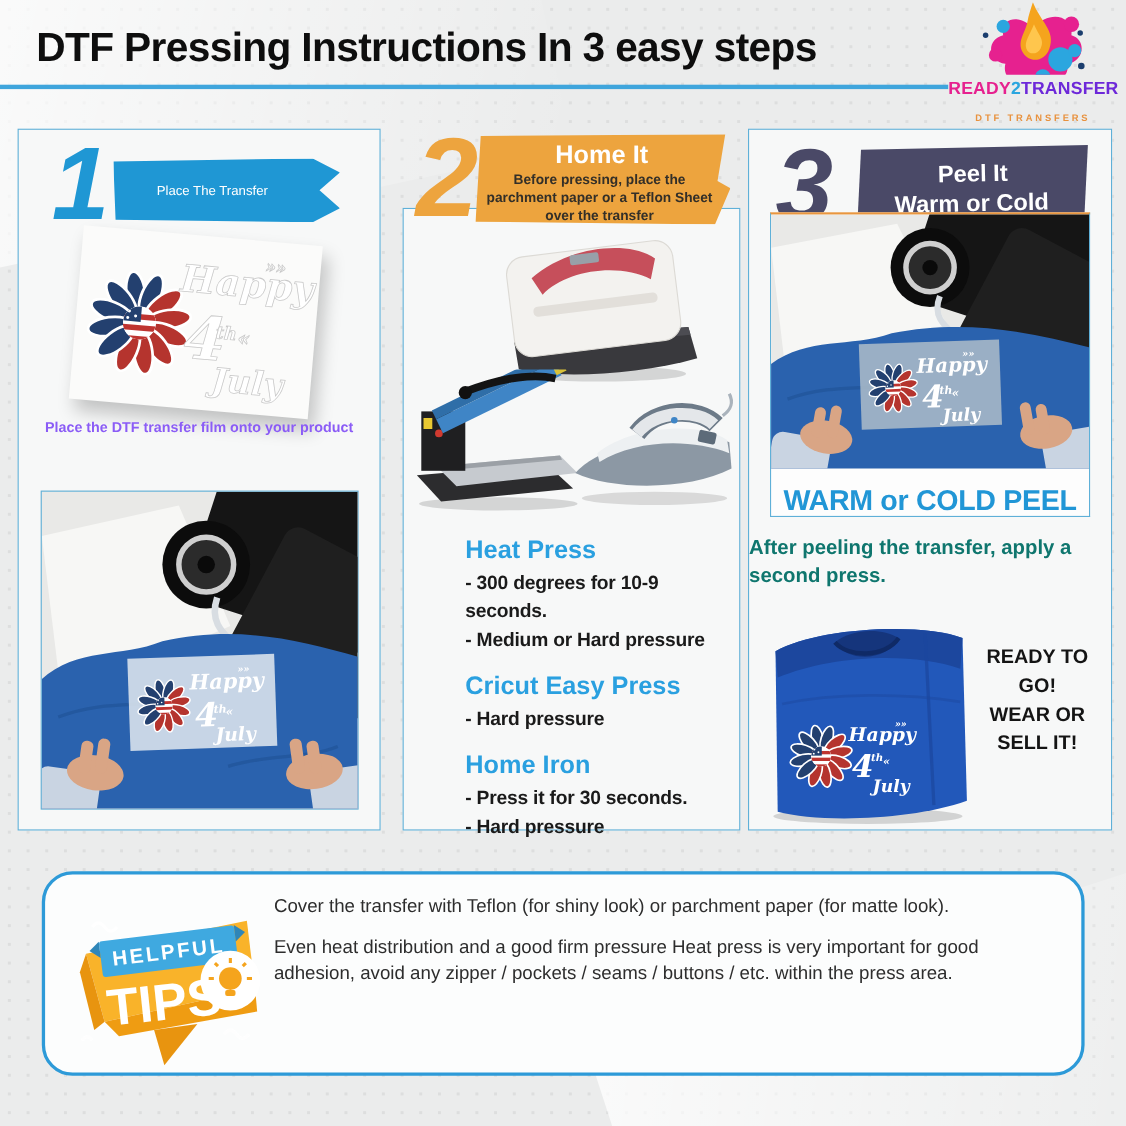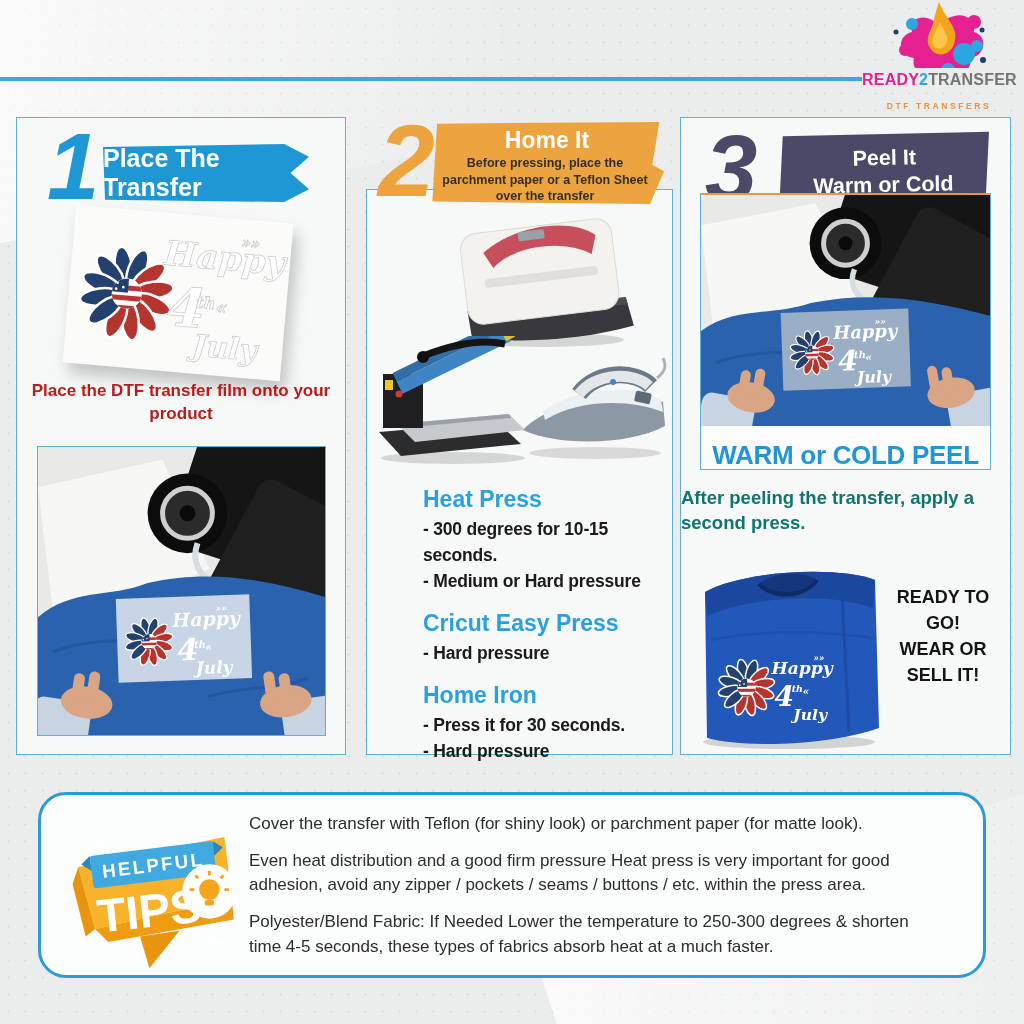--- a/index.html
+++ b/index.html
@@ -15,59 +15,59 @@
   .streak { position:absolute; background:linear-gradient(115deg, rgba(255,255,255,.95), rgba(255,255,255,0)); }
   .streak.s1 { left:-120px; top:-60px; width:620px; height:260px; transform:rotate(-12deg); }
   .streak.s2 { left:560px; top:860px; width:560px; height:260px; transform:rotate(-18deg); opacity:.8; }
 
   
   .title { position:absolute; left:33px; top:22px; width:830px;
     font-size:37px; font-weight:800; letter-spacing:-.6px; color:#0e0e0e; }
   .rule { position:absolute; left:0; top:77px; width:862px; height:4px; background:#3fa5dc; }
   .logo { position:absolute; left:862px; top:2px; width:154px; text-align:center; }
   .logo .brand { font-size:16px; font-weight:800; letter-spacing:.2px; line-height:1; }
-  .logo .brand .p1{ color:#e6218f; } .logo .brand .p2{ color:#2ba6df; } .logo .brand .p3{ color:#737373;margin-top:46px; }
+  .logo .brand .p1{ color:#e6218f; } .logo .brand .p2{ color:#2ba6df; } .logo .brand .p3{ color:#6d28d9;margin-top:46px; }
   .logo .tagline { margin-top:13px; font-size:8.5px; font-weight:700; letter-spacing:2.6px; color:#e8923f; }
 
   
   .card { position:absolute; background:#f7f8f8; border:1.5px solid #5fb0d8; }
   .card1 { left:16px;  top:117px; width:330px; height:638px; }
   .card2 { left:366px; top:189px; width:307px; height:566px; }
   .card3 { left:680px; top:117px; width:331px; height:638px; }
 
   .stepnum { position:absolute; font-weight:800; font-style:italic; line-height:1;
     font-family:"Liberation Sans",sans-serif; }
   .n1 { left:30px; top:2px;  font-size:94px; color:#1f97d4; }
   .n2 { left:378px; top:110px; font-size:102px; color:#eda43e; z-index:5; }
   .n3 { left:24px; top:4px;  font-size:94px; color:#4a4967; }
 
   .ribbon1 { position:absolute; left:86px; top:26px; width:206px; height:58px;
     background:#1f97d4; display:flex; align-items:center; justify-content:center;
     clip-path:polygon(0 5%, 88% 0, 100% 22%, 91% 50%, 100% 78%, 88% 100%, 1% 96%);
     padding-right:26px; }
-  .ribbon1 span { color:#fff; font-size:25px; font-weight:700; }
+  .ribbon1 span { color:#fff; font-size:12px; font-weight:400; }
 
   .banner2 { position:absolute; left:430px; top:122px; width:234px; height:82px;
     background:#eda43e; z-index:4;
     clip-path:polygon(3% 2%, 98% 0, 95% 52%, 100% 60%, 94% 100%, 1% 97%);
     text-align:center; padding-top:6px; }
   .banner2 .t { color:#fff; font-size:23px; font-weight:800; line-height:1.1; }
   .banner2 .s { color:#332f28; font-size:12.5px; font-weight:700; line-height:1.3; padding:2px 14px 0 10px; }
 
   .banner3 { position:absolute; left:100px; top:16px; width:206px; height:76px;
     background:#4a4967; transform:skewX(-4deg) rotate(-1.2deg);
     display:flex; flex-direction:column; align-items:center; justify-content:center; }
   .banner3 span { color:#fff; font-size:21.5px; font-weight:800; line-height:1.25; transform:skewX(4deg); }
 
   
   .film { position:absolute; left:52px; top:96px; width:218px; height:158px;
     background:#fbfbfa; transform:rotate(5deg);
     box-shadow:6px 10px 16px rgba(0,0,0,.22); }
   .cap1 { position:absolute; left:0; top:262px; width:100%; text-align:center;
-    font-size:17px; font-weight:700; color:#b91c1c; line-height:1.35; }
+    font-size:13px; font-weight:700; color:#8b5cf6; line-height:1.35; }
   .photo { position:absolute; border:1px solid #5fb0d8; background:#e9e9e7; overflow:hidden; }
   .photo.ph1 { left:20px; top:328px; width:289px; height:290px; }
 
   
   .img2a { position:absolute; left:58px; top:20px;  width:218px; height:142px; }
   .img2b { position:absolute; left:2px;  top:146px; width:168px; height:132px; }
   .img2c { position:absolute; left:150px; top:160px; width:155px; height:112px; }
   .specs { position:absolute; left:14px; top:296px; width:292px; }
   .specs h3 { font-size:23px; font-weight:800; color:#2aa0e0; margin:0 0 3px 0; }
   .specs .ln { font-size:17.5px; font-weight:700; color:#1a1a1a; line-height:26px; letter-spacing:-.2px; }
@@ -132,20 +132,21 @@
       </g>
     </g>
   </defs>
 </svg>
 
 <div class="page">
   <div class="bg-dots"></div>
   <div class="streak s1"></div>
   <div class="streak s2"></div>
 
+  <div class="title">DTF Pressing Instructions In 3 easy steps</div>
   <div class="rule"></div>
   <div class="logo">
     <svg width="110" height="66" viewBox="0 0 110 66">
       <g transform="translate(0,-14)">
         <path d="M55,38 C70,20 92,26 90,44 C104,48 102,68 86,70 C90,84 70,92 60,80 C46,94 26,86 30,70 C14,68 12,48 28,44 C24,28 44,24 55,38 Z" fill="#e6218f"></path>
         <circle cx="90" cy="34" r="7" fill="#e6218f"></circle>
           <circle cx="21" cy="62" r="6" fill="#e6218f"></circle>
           <circle cx="72" cy="90" r="5" fill="#e6218f"></circle>
         <circle cx="80" cy="66" r="11" fill="#2ba6df"></circle>
           <circle cx="93" cy="58" r="6" fill="#2ba6df"></circle>
@@ -274,21 +275,21 @@
       <path d="M62,44 C80,20 118,20 134,36" stroke="#6c7a88" stroke-width="17" fill="none"></path>
       <path d="M62,44 C80,22 118,22 132,36" stroke="#e4e7ea" stroke-width="11" fill="none"></path>
       <rect x="118" y="42" width="16" height="11" rx="2" fill="#5d6b79" transform="rotate(12 126 47)"></rect>
       <circle cx="96" cy="32" r="3" fill="#3f85c6"></circle>
       <path d="M140,28 C148,22 150,16 146,8" stroke="#aab3bc" stroke-width="3" fill="none"></path>
     </svg>
 
     <div class="specs">
       <div class="sec">
         <h3>Heat Press</h3>
-        <div class="ln">- 300 degrees for 10-15 seconds.</div>
+        <div class="ln">- 300 degrees for 10-9 seconds.</div>
         <div class="ln">- Medium or Hard pressure</div>
       </div>
       <div class="sec">
         <h3>Cricut Easy Press</h3>
         <div class="ln">- Hard pressure</div>
       </div>
       <div class="sec">
         <h3>Home Iron</h3>
         <div class="ln">- Press it for 30 seconds.</div>
         <div class="ln">- Hard pressure</div>
@@ -407,16 +408,15 @@
       </g>
       <g stroke="#fff" stroke-width="3" fill="none" opacity=".9">
         <path d="M18,36 q6,-8 12,0 q6,8 12,0"></path>
         <path d="M146,140 q6,-8 12,0 q6,8 12,0"></path>
         <path d="M8,146 q5,-7 10,0"></path>
       </g>
     </svg>
     <div class="tipstext">
       <p>Cover the transfer with Teflon (for shiny look) or parchment paper (for matte look).</p>
       <p>Even heat distribution and a good firm pressure Heat press is very important for good adhesion, avoid any zipper / pockets / seams / buttons / etc. within the press area.</p>
-      <p>Polyester/Blend Fabric: If Needed Lower the temperature to 250-300 degrees &amp; shorten time 4-5 seconds, these types of fabrics absorb heat at a much faster.</p>
     </div>
   </div>
 </div>
 
 </body></html>

